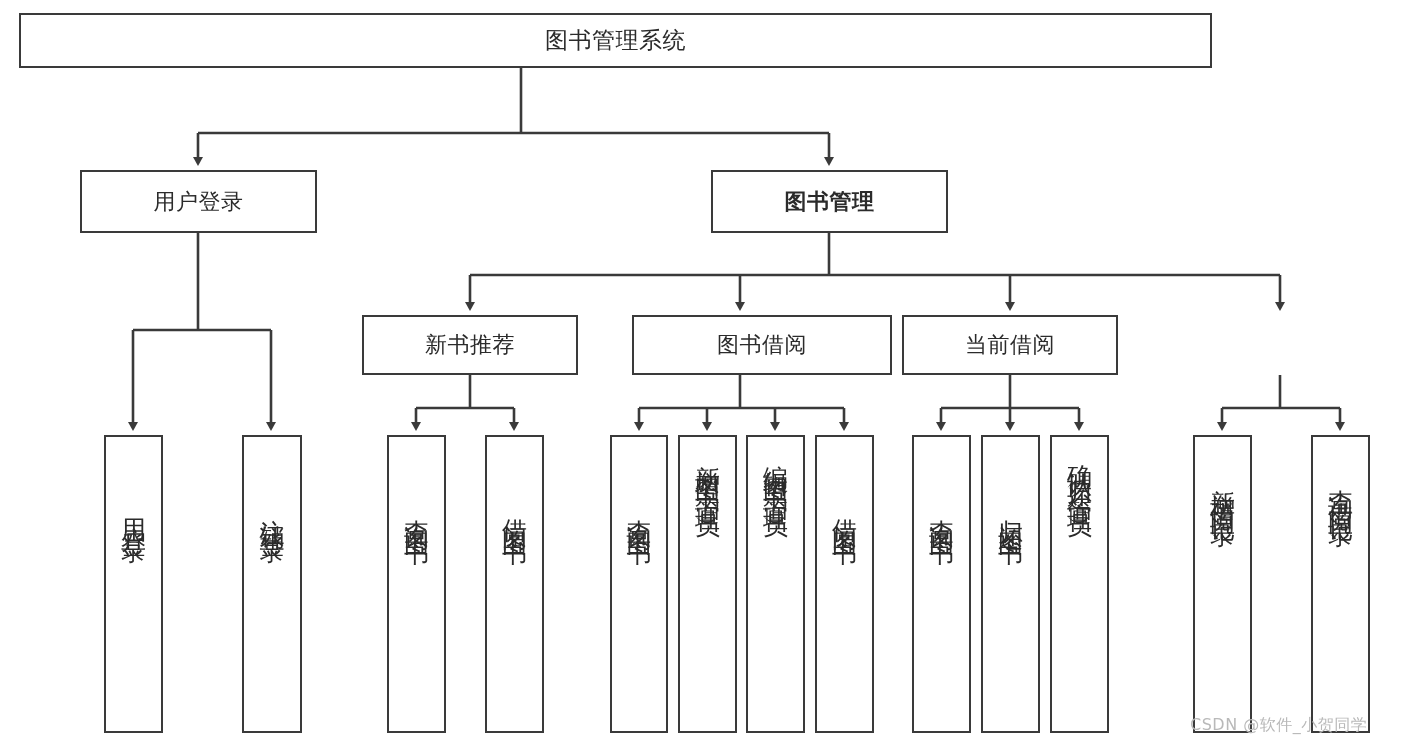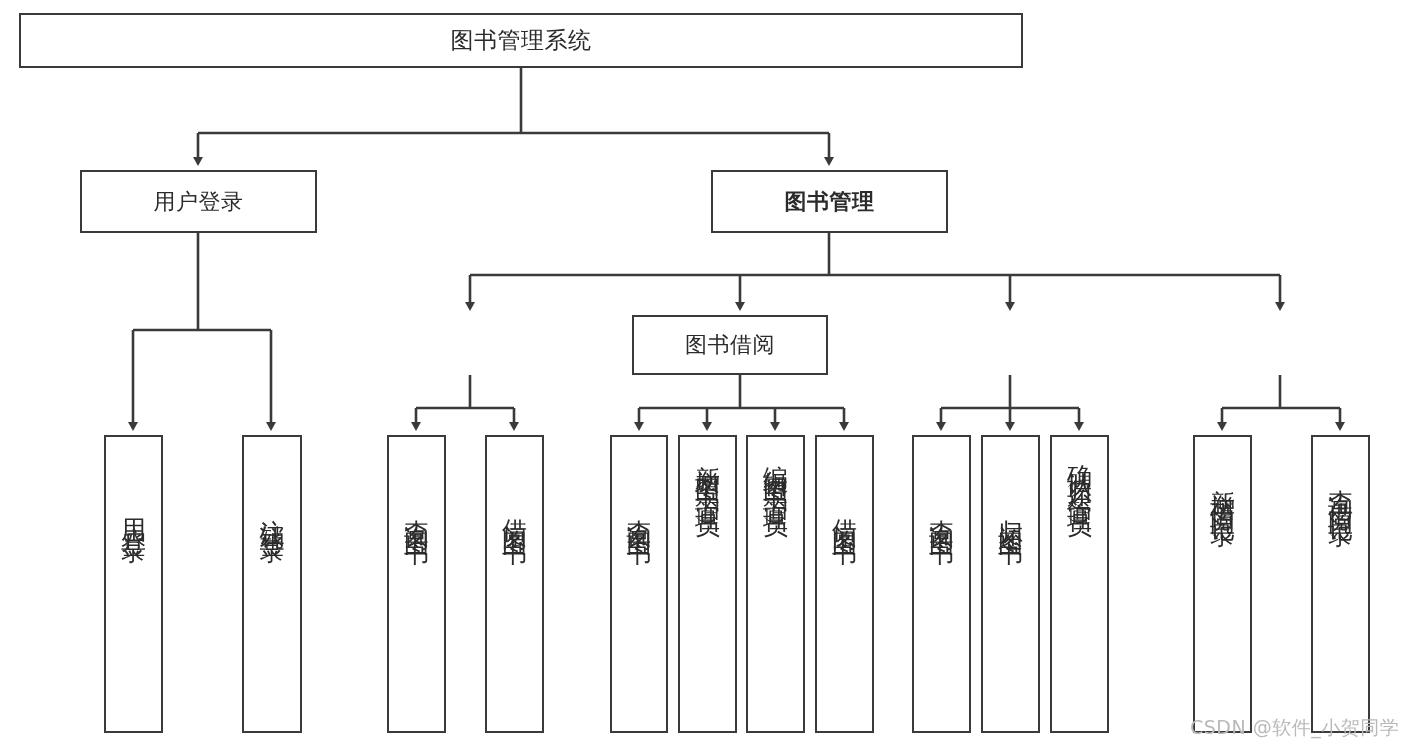--- a/index.html
+++ b/index.html
@@ -57,21 +57,21 @@
     line-height:1.0;
     letter-spacing:7px;
     white-space:nowrap;
     text-align:left;
   }
   .node.leaf.mid .label{
     
   }
   .watermark{
     position:absolute;
-    font-size:19px;
+    font-size:16px;
     color:#b9b9b9;
     letter-spacing:0.5px;
     white-space:nowrap;
     z-index:3;
     font-family:"DejaVu Sans","Liberation Sans",sans-serif;
   }
 </style>
 </head>
 <body>
 
@@ -121,33 +121,39 @@
       <path d="M1010,408 L1010,423" marker-end="url(#arrow)"></path>
       <path d="M1079,408 L1079,423" marker-end="url(#arrow)"></path>
 
       <path d="M1280,375 L1280,408"></path>
       <path d="M1222,408 L1340,408"></path>
       <path d="M1222,408 L1222,423" marker-end="url(#arrow)"></path>
       <path d="M1340,408 L1340,423" marker-end="url(#arrow)"></path>
     </g>
   </svg>
 
-  <div class="node horiz root" style="left:19px;top:13px;width:1004px;height:55px;">
+  <div class="node horiz root" style="left:19px;top:13px;width:1193px;height:55px;">
     <span class="label">图书管理系统</span>
   </div>
 
   <div class="node horiz" style="left:80px;top:170px;width:237px;height:63px;">
     <span class="label">用户登录</span>
   </div>
   <div class="node horiz" style="left:711px;top:170px;width:237px;height:63px;font-weight:bold;">
     <span class="label">图书管理</span>
   </div>
 
-  <div class="node horiz" style="left:632px;top:315px;width:196px;height:60px;">
+  <div class="node horiz" style="left:362px;top:315px;width:216px;height:60px;">
+    <span class="label">新书推荐</span>
+  </div>
+  <div class="node horiz" style="left:632px;top:315px;width:260px;height:60px;">
     <span class="label">图书借阅</span>
+  </div>
+  <div class="node horiz" style="left:902px;top:315px;width:216px;height:60px;">
+    <span class="label">当前借阅</span>
   </div>
 
   <div class="node leaf mid" style="left:104px;top:435px;width:59px;height:298px;">
     <span class="label" style="margin-top:56px;">用户登录</span>
   </div>
   <div class="node leaf mid" style="left:242px;top:435px;width:60px;height:298px;">
     <span class="label" style="margin-top:56px;">注销登录</span>
   </div>
 
   <div class="node leaf mid" style="left:387px;top:435px;width:59px;height:298px;">

